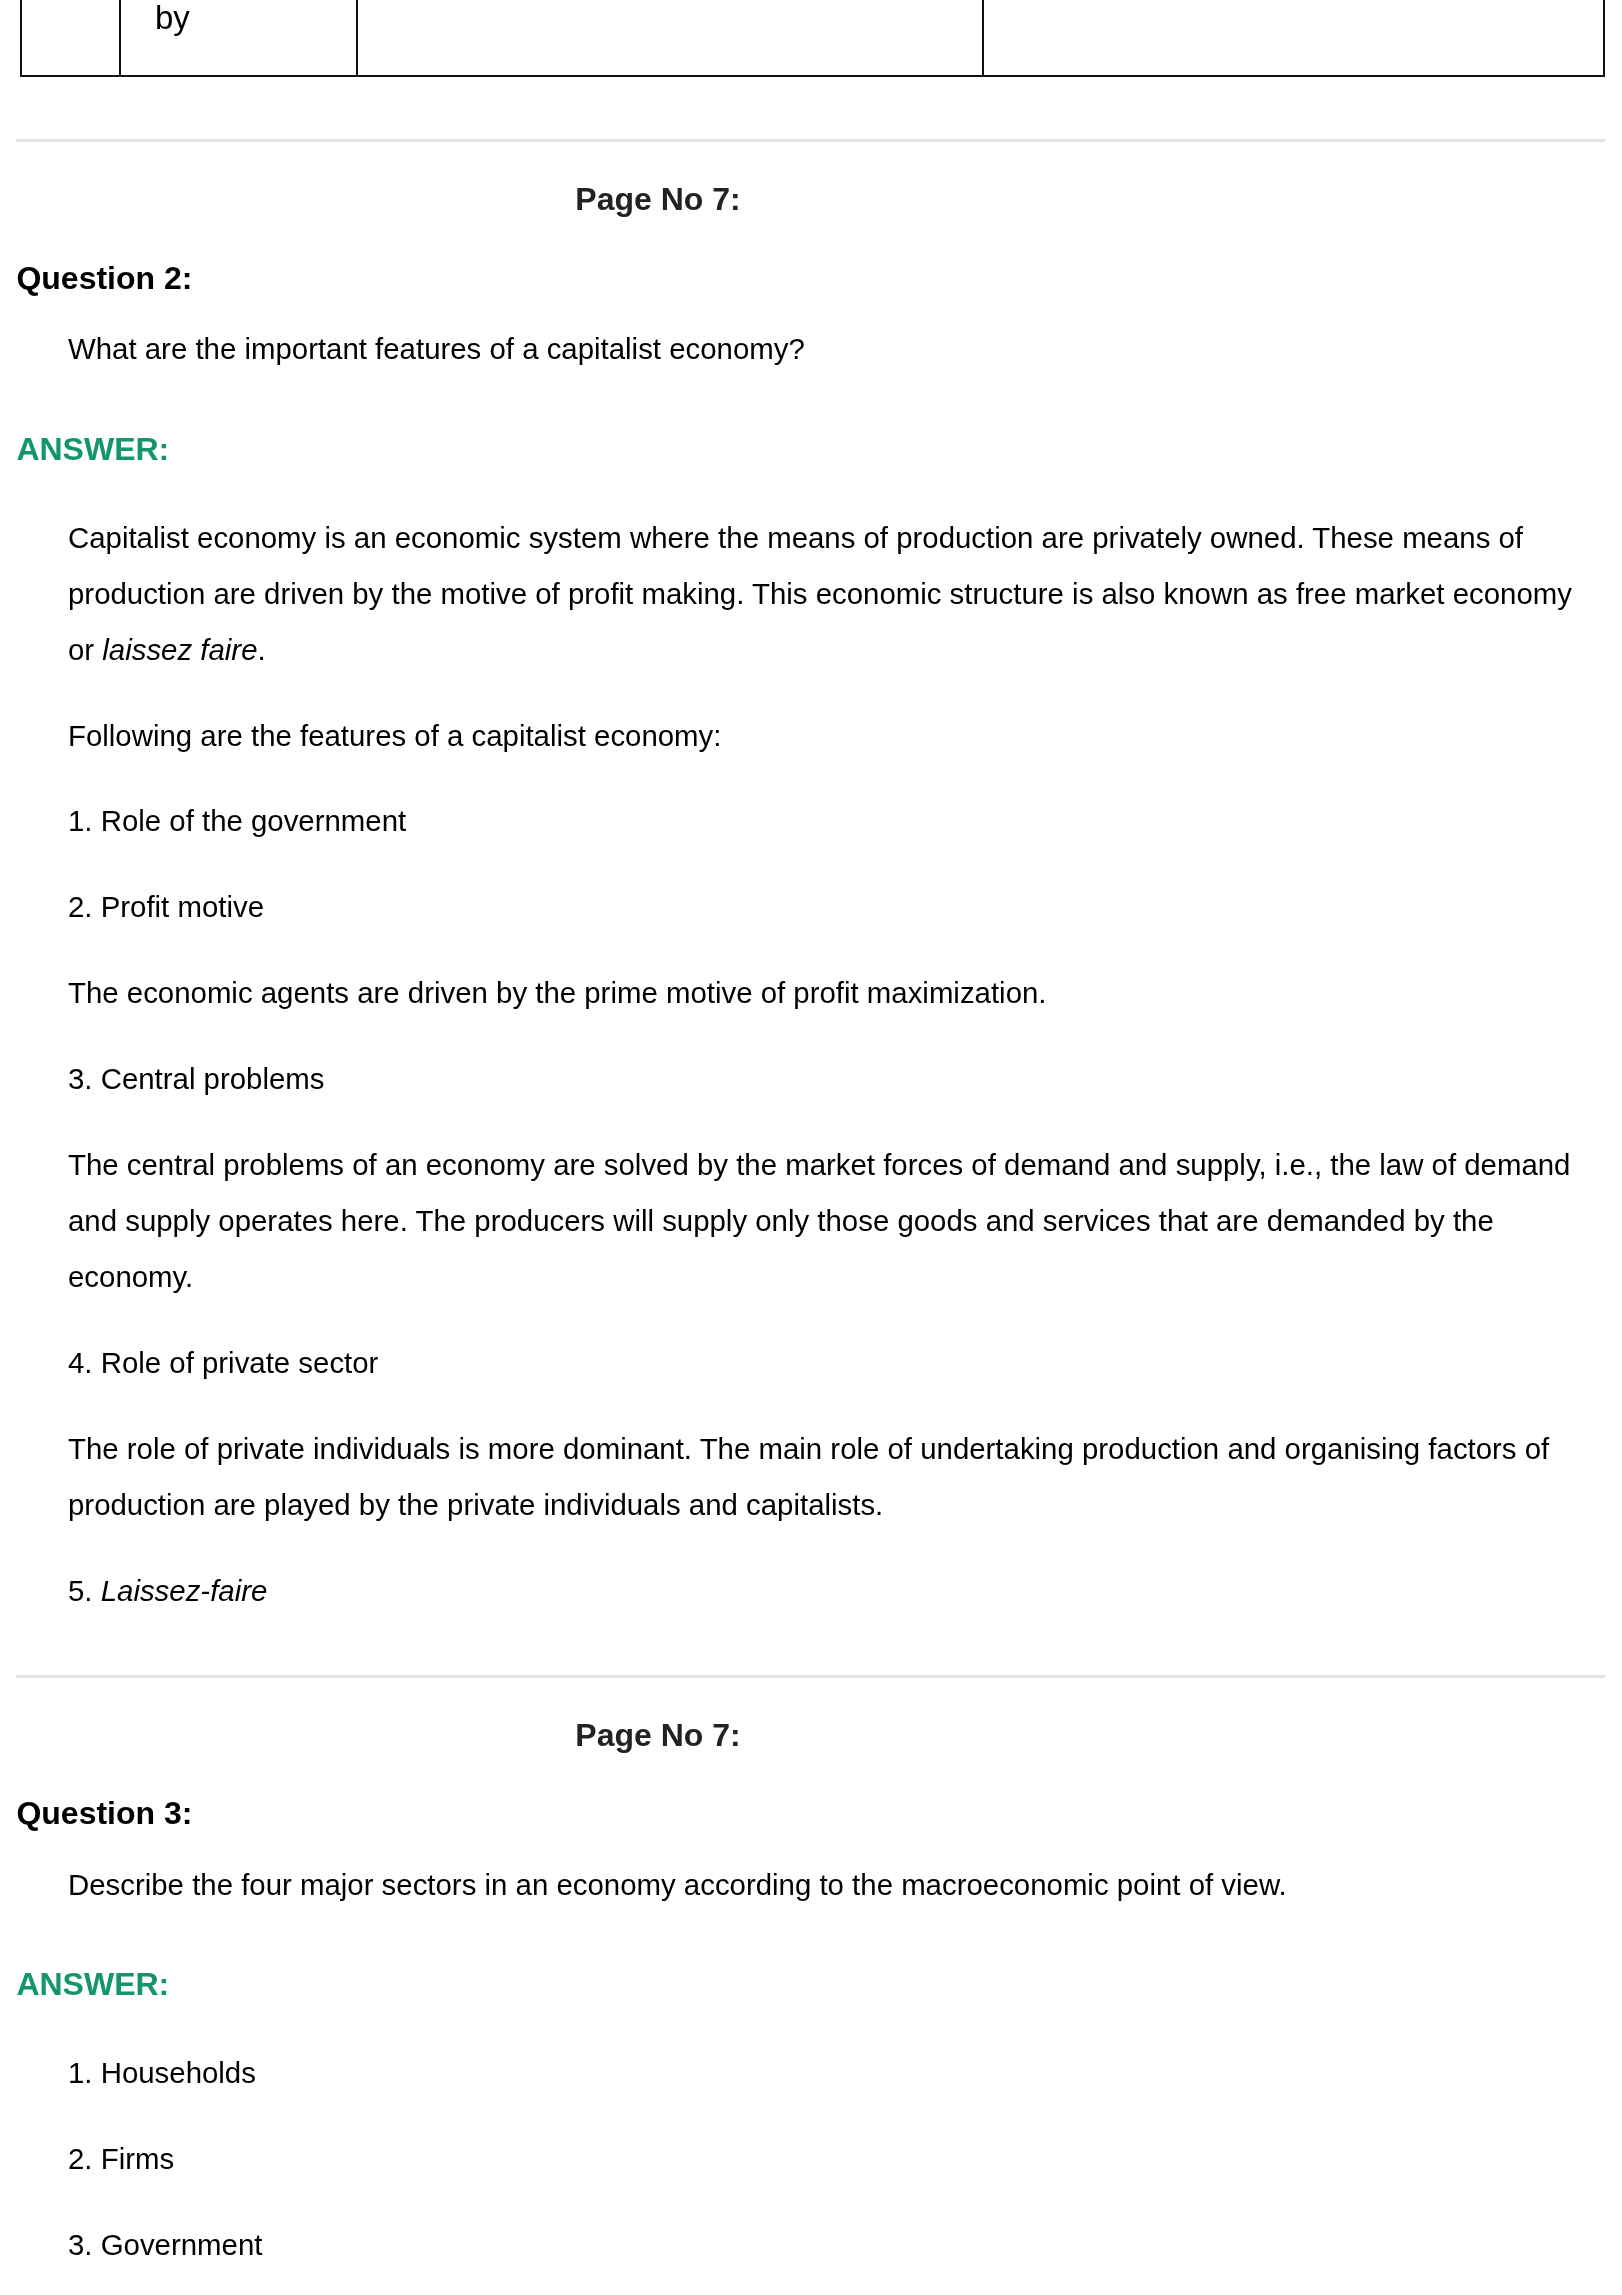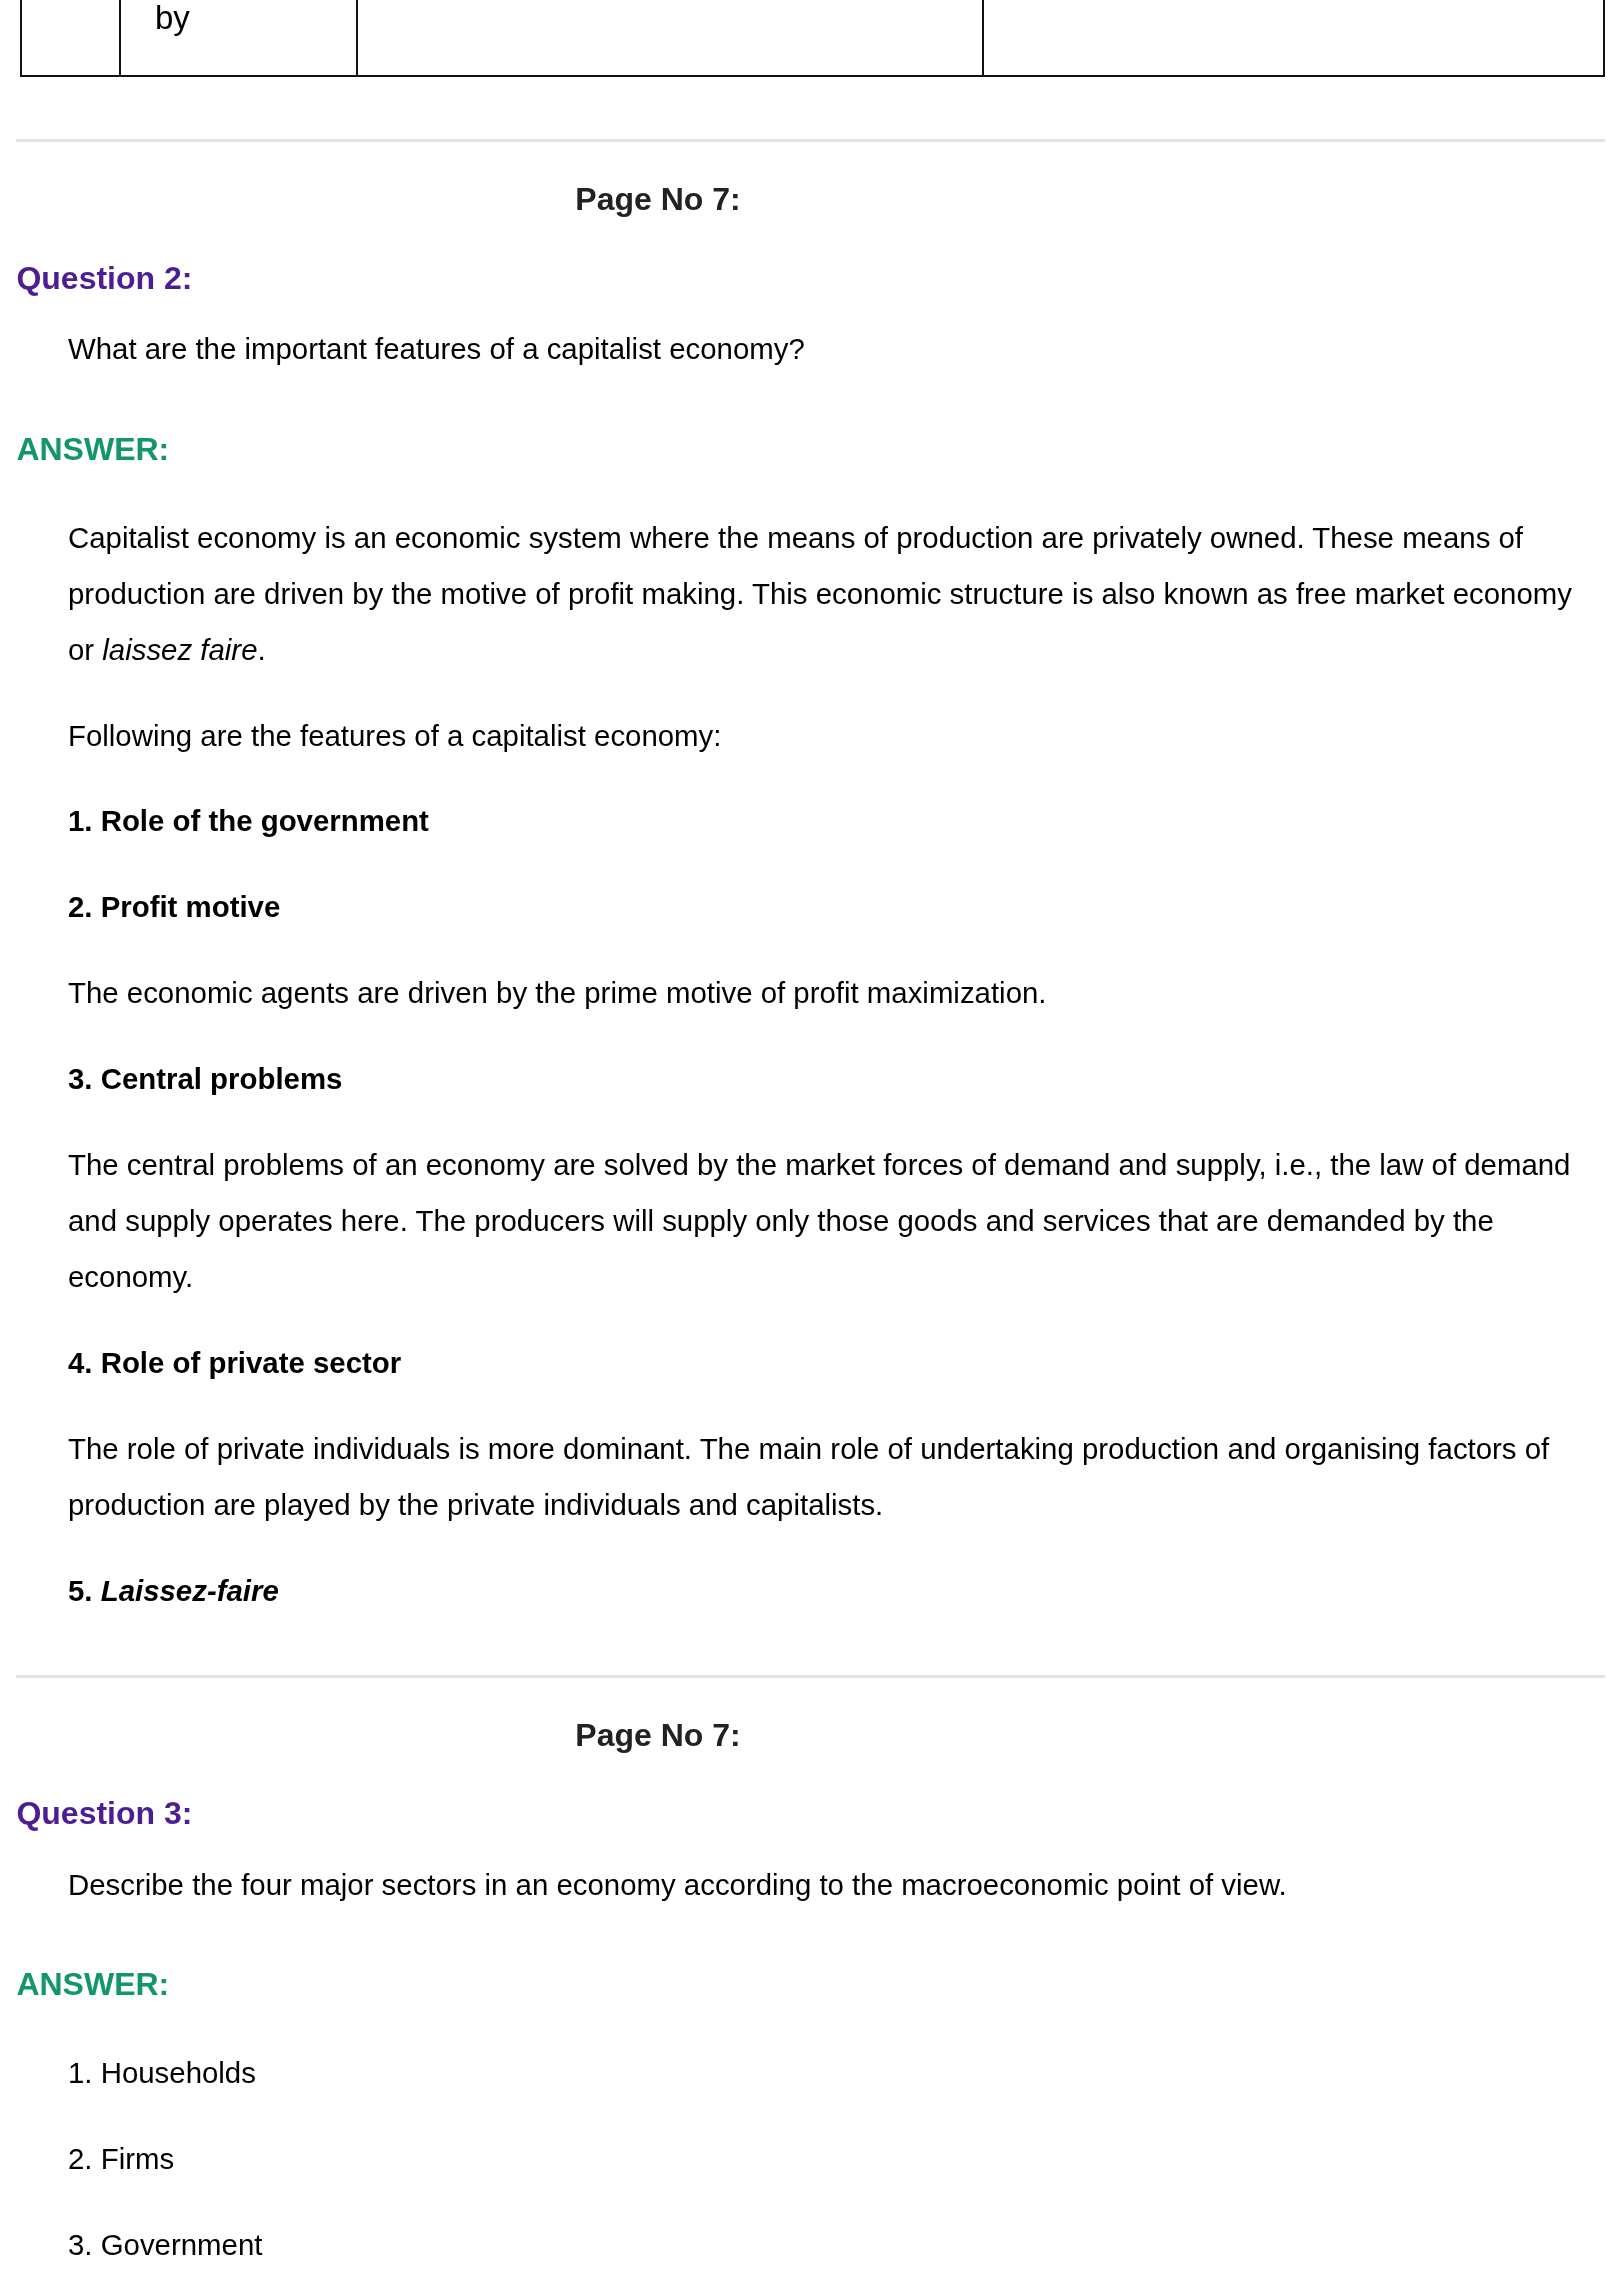--- a/index.html
+++ b/index.html
@@ -64,21 +64,21 @@
       text-align: center;
       font-weight: bold;
       font-size: 32px;
       color: #222222;
     }
     .question-label {
       position: absolute;
       left: 16.4px;
       font-weight: bold;
       font-size: 32px;
-      color: #4c1d95;
+      color: #000000;
     }
     .question-text {
       position: absolute;
       left: 68px;
       font-size: 29.4px;
       color: #000;
     }
     .answer-label {
       position: absolute;
       left: 16.4px;
@@ -91,21 +91,21 @@
       left: 68px;
       width: 1531px;
       font-size: 29.4px;
       line-height: 56px;
       color: #000;
     }
     .answer-body p {
       margin: 0 0 30px 0;
     }
     .answer-body p.heading {
-      font-weight: bold;
+      font-weight: normal;
     }
     .answer-body .it { font-style: italic; }
   </style>
 </head>
 <body>
 
 <div class="table-fragment">
   <div class="cell cell-1"></div>
   <div class="cell cell-2">
     <span class="cell-text">by</span>

